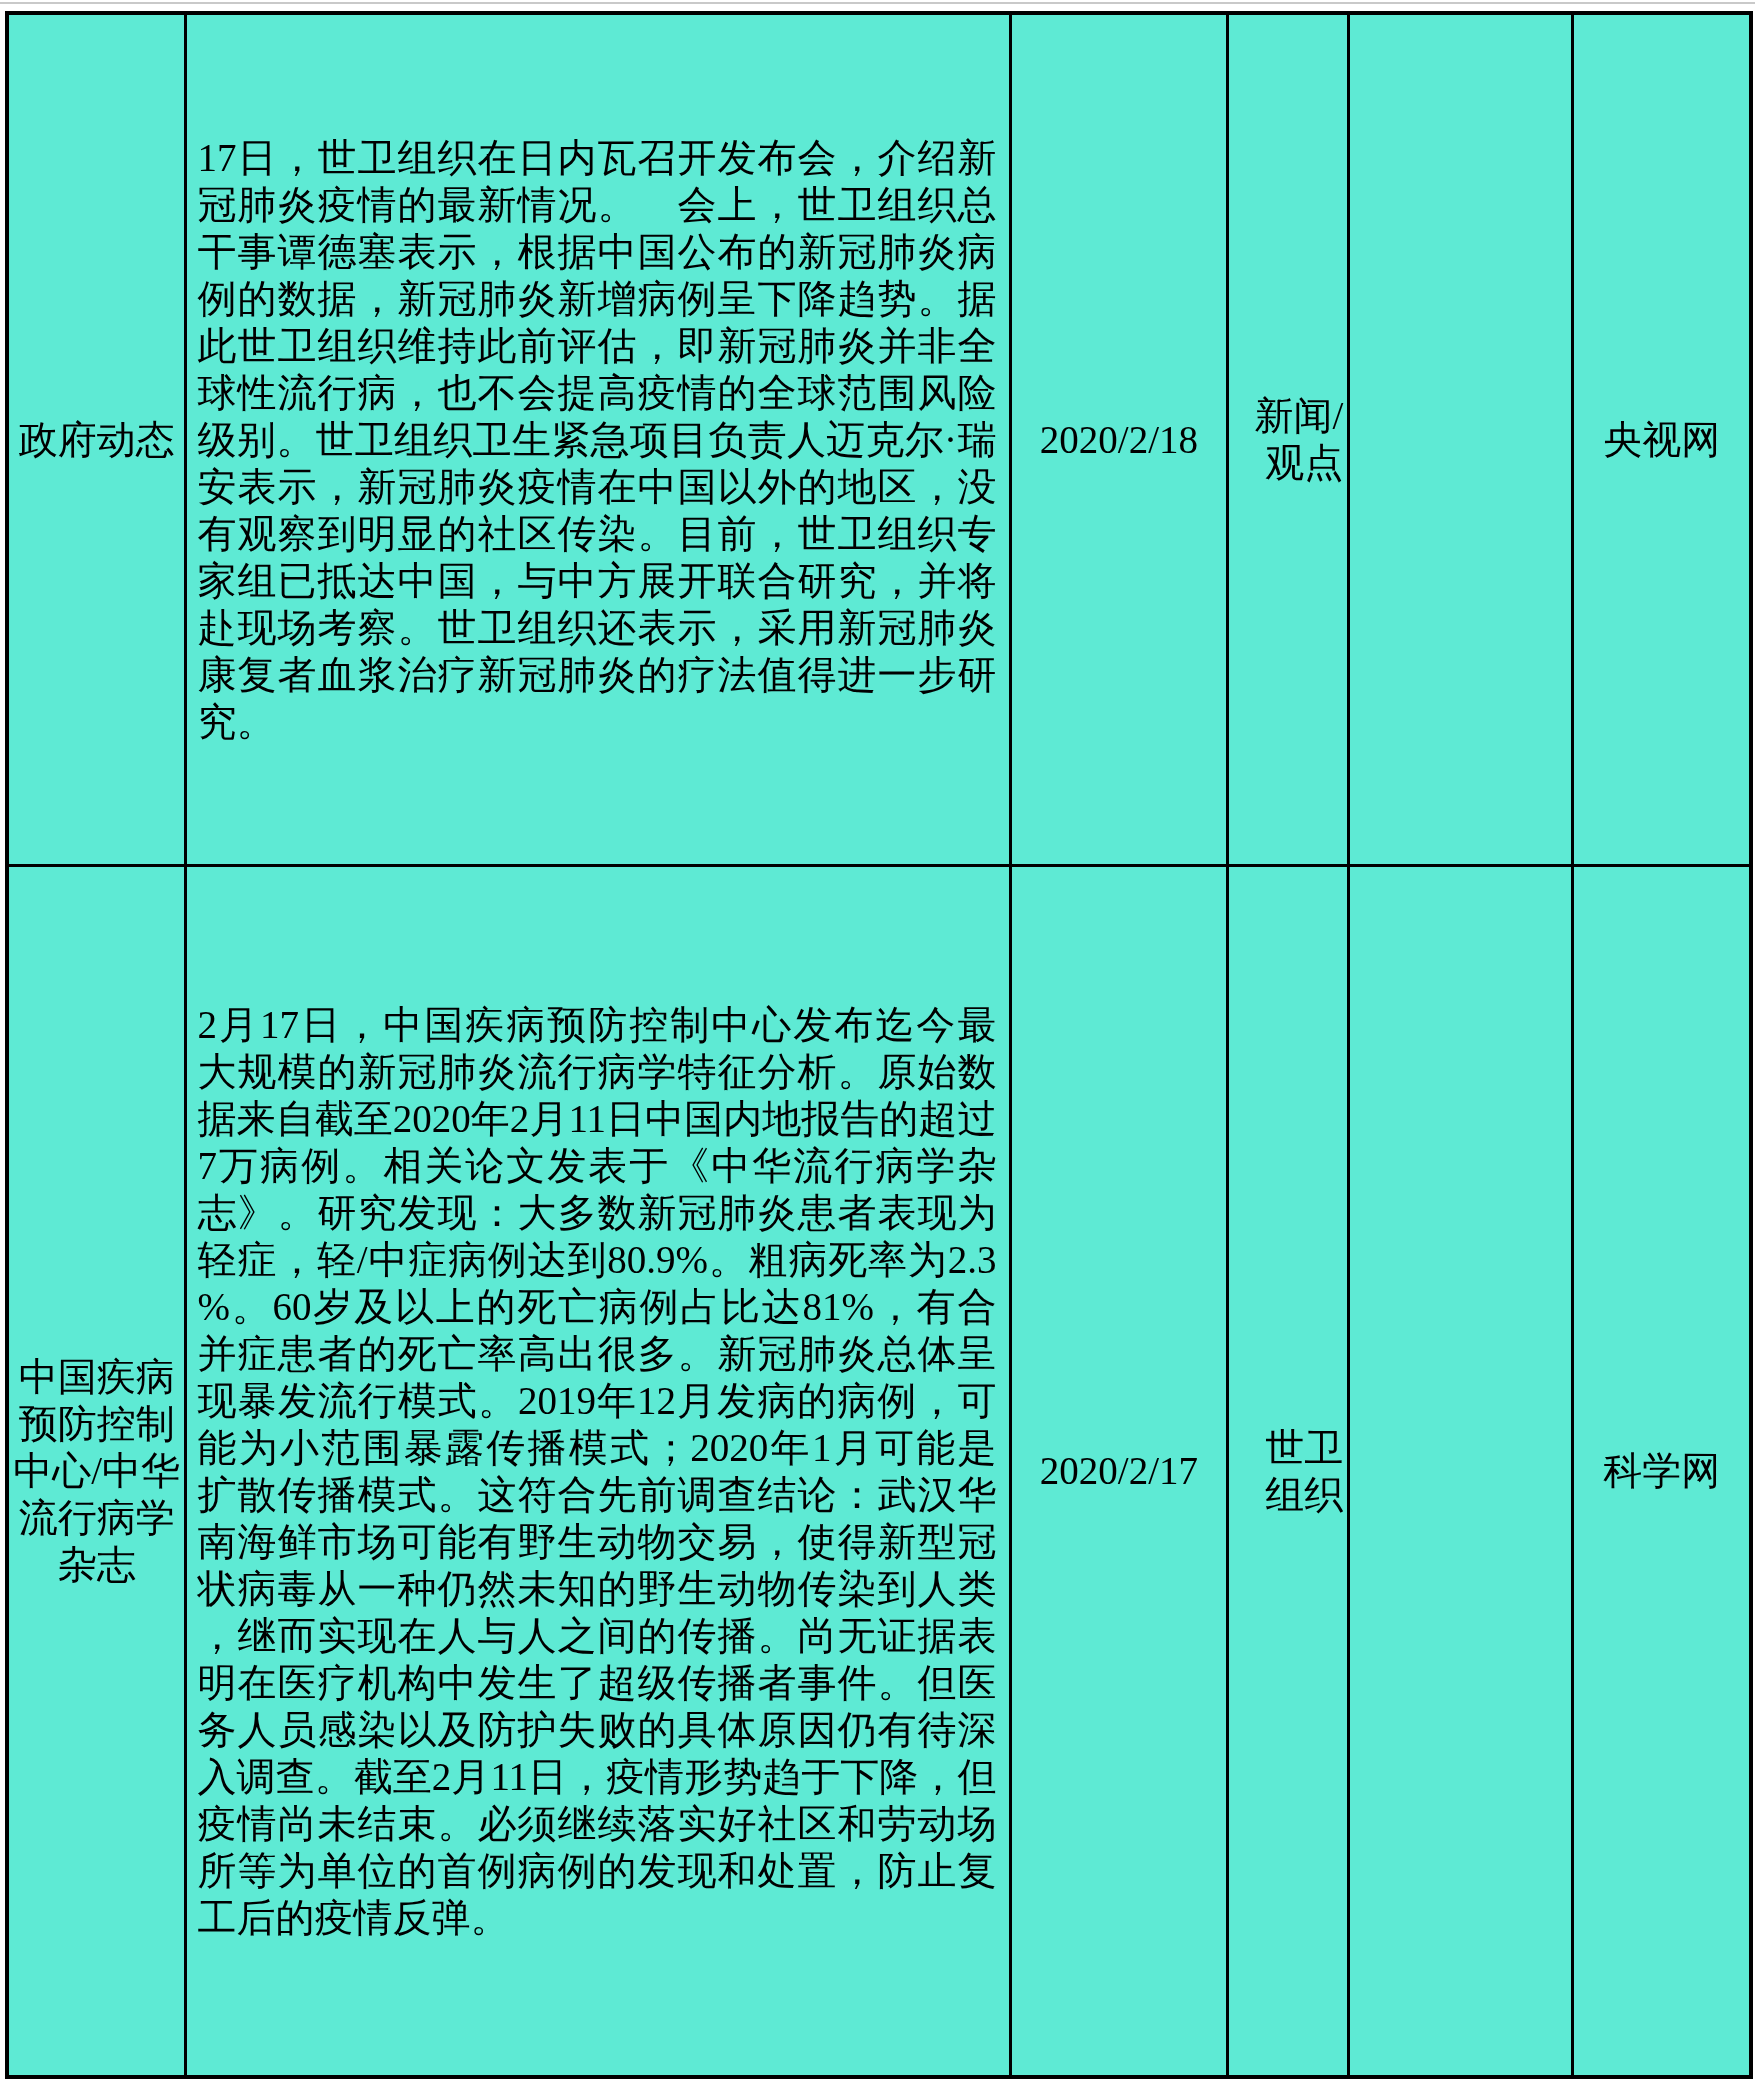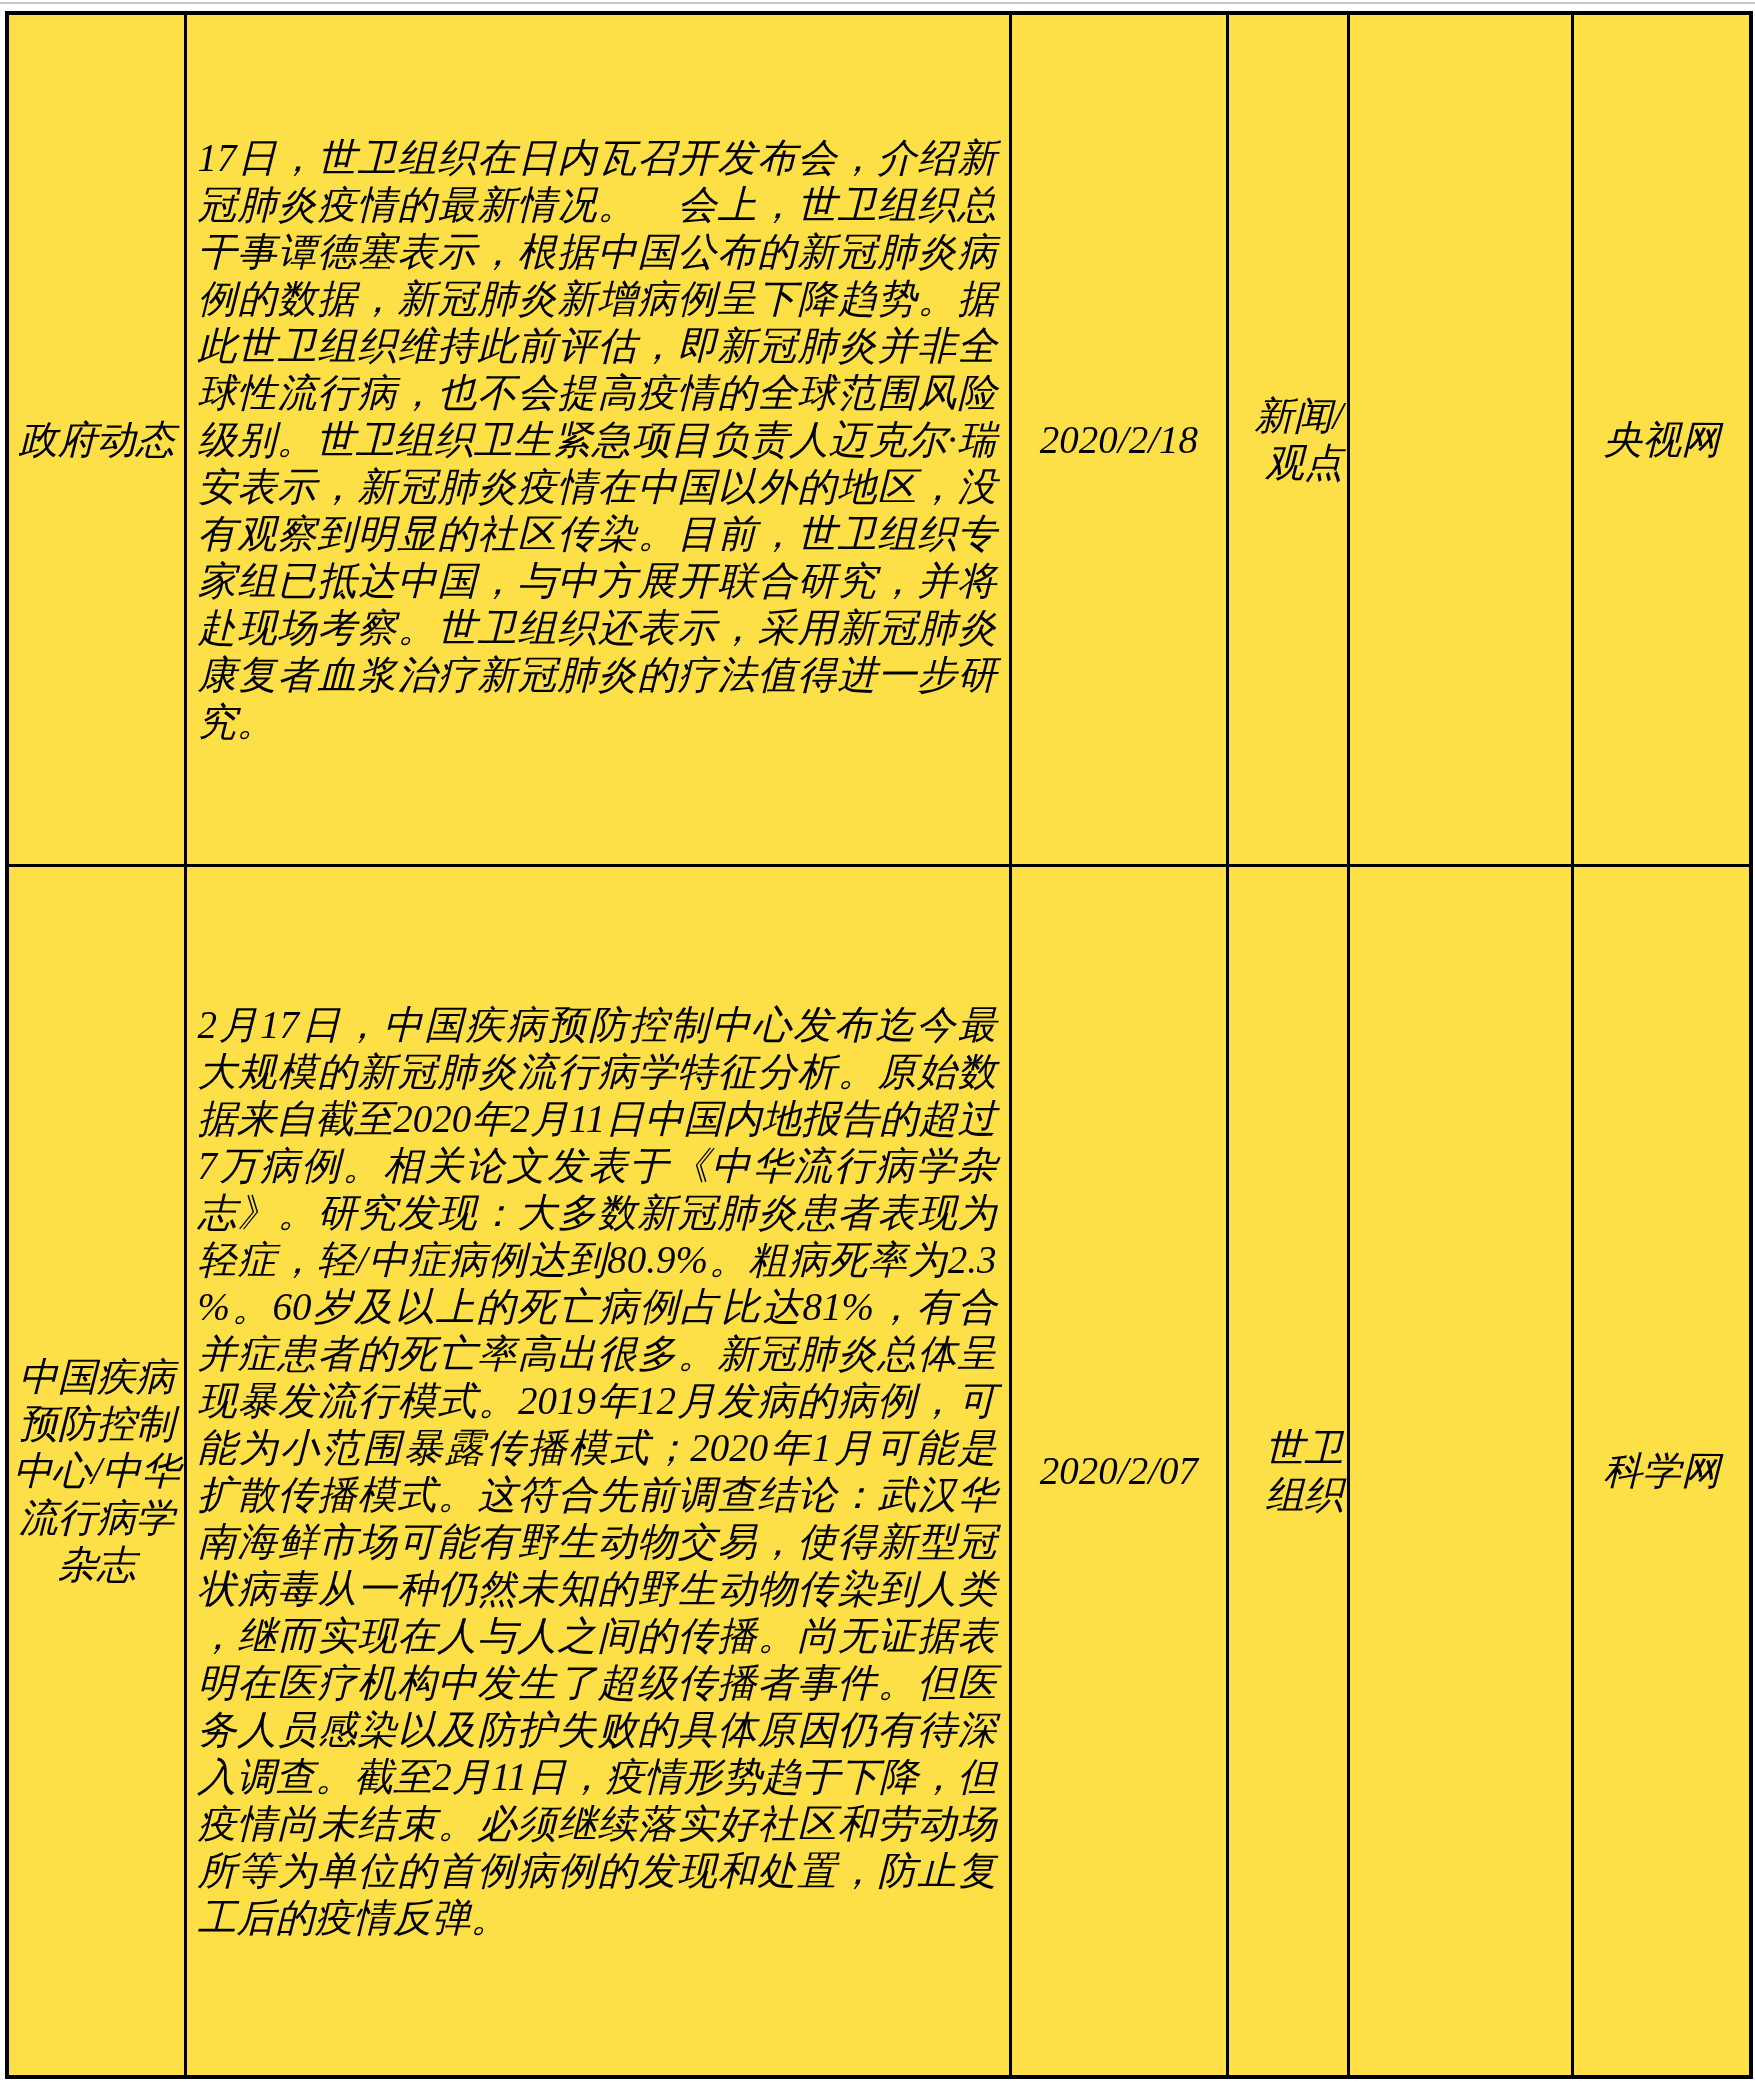--- a/index.html
+++ b/index.html
@@ -31,22 +31,21 @@
     border-collapse: collapse;
     table-layout: fixed;
     border: 4.5px solid #000000;
   }
   table.doc-table td {
     border: 3.6px solid #000000;
     vertical-align: middle;
     font-size: 39px;
     line-height: 47px;
     overflow: hidden;
-    background: #fde047;
-    font-style: italic;
+    background: #5eead4;
   }
   tr.row-1 { height: 853px; }
   tr.row-2 { height: 1211px; }
 
   td.cell-org {
     text-align: center;
     padding: 0 3.6px;
   }
   td.cell-desc {
     text-align: justify;
@@ -91,20 +90,20 @@
       <td class="cell-org">政府动态</td>
       <td class="cell-desc">17日，世卫组织在日内瓦召开发布会，介绍新冠肺炎疫情的最新情况。　会上，世卫组织总干事谭德塞表示，根据中国公布的新冠肺炎病例的数据，新冠肺炎新增病例呈下降趋势。据此世卫组织维持此前评估，即新冠肺炎并非全球性流行病，也不会提高疫情的全球范围风险级别。世卫组织卫生紧急项目负责人迈克尔·瑞安表示，新冠肺炎疫情在中国以外的地区，没有观察到明显的社区传染。目前，世卫组织专家组已抵达中国，与中方展开联合研究，并将赴现场考察。世卫组织还表示，采用新冠肺炎康复者血浆治疗新冠肺炎的疗法值得进一步研究。</td>
       <td class="cell-date">2020/2/18</td>
       <td class="cell-cat">新闻/观点</td>
       <td class="cell-blank"></td>
       <td class="cell-src">央视网</td>
     </tr>
     <tr class="row-2">
       <td class="cell-org">中国疾病预防控制中心/中华流行病学杂志</td>
       <td class="cell-desc">2月17日，中国疾病预防控制中心发布迄今最大规模的新冠肺炎流行病学特征分析。原始数据来自截至2020年2月11日中国内地报告的超过7万病例。相关论文发表于《中华流行病学杂志》。研究发现：大多数新冠肺炎患者表现为轻症，轻/中症病例达到80.9%。粗病死率为2.3%。60岁及以上的死亡病例占比达81%，有合并症患者的死亡率高出很多。新冠肺炎总体呈现暴发流行模式。2019年12月发病的病例，可能为小范围暴露传播模式；2020年1月可能是扩散传播模式。这符合先前调查结论：武汉华南海鲜市场可能有野生动物交易，使得新型冠状病毒从一种仍然未知的野生动物传染到人类，继而实现在人与人之间的传播。尚无证据表明在医疗机构中发生了超级传播者事件。但医务人员感染以及防护失败的具体原因仍有待深入调查。截至2月11日，疫情形势趋于下降，但疫情尚未结束。必须继续落实好社区和劳动场所等为单位的首例病例的发现和处置，防止复工后的疫情反弹。</td>
-      <td class="cell-date">2020/2/07</td>
+      <td class="cell-date">2020/2/17</td>
       <td class="cell-cat">世卫组织</td>
       <td class="cell-blank"></td>
       <td class="cell-src">科学网</td>
     </tr>
   </tbody>
 </table>
 
 
 </body></html>

